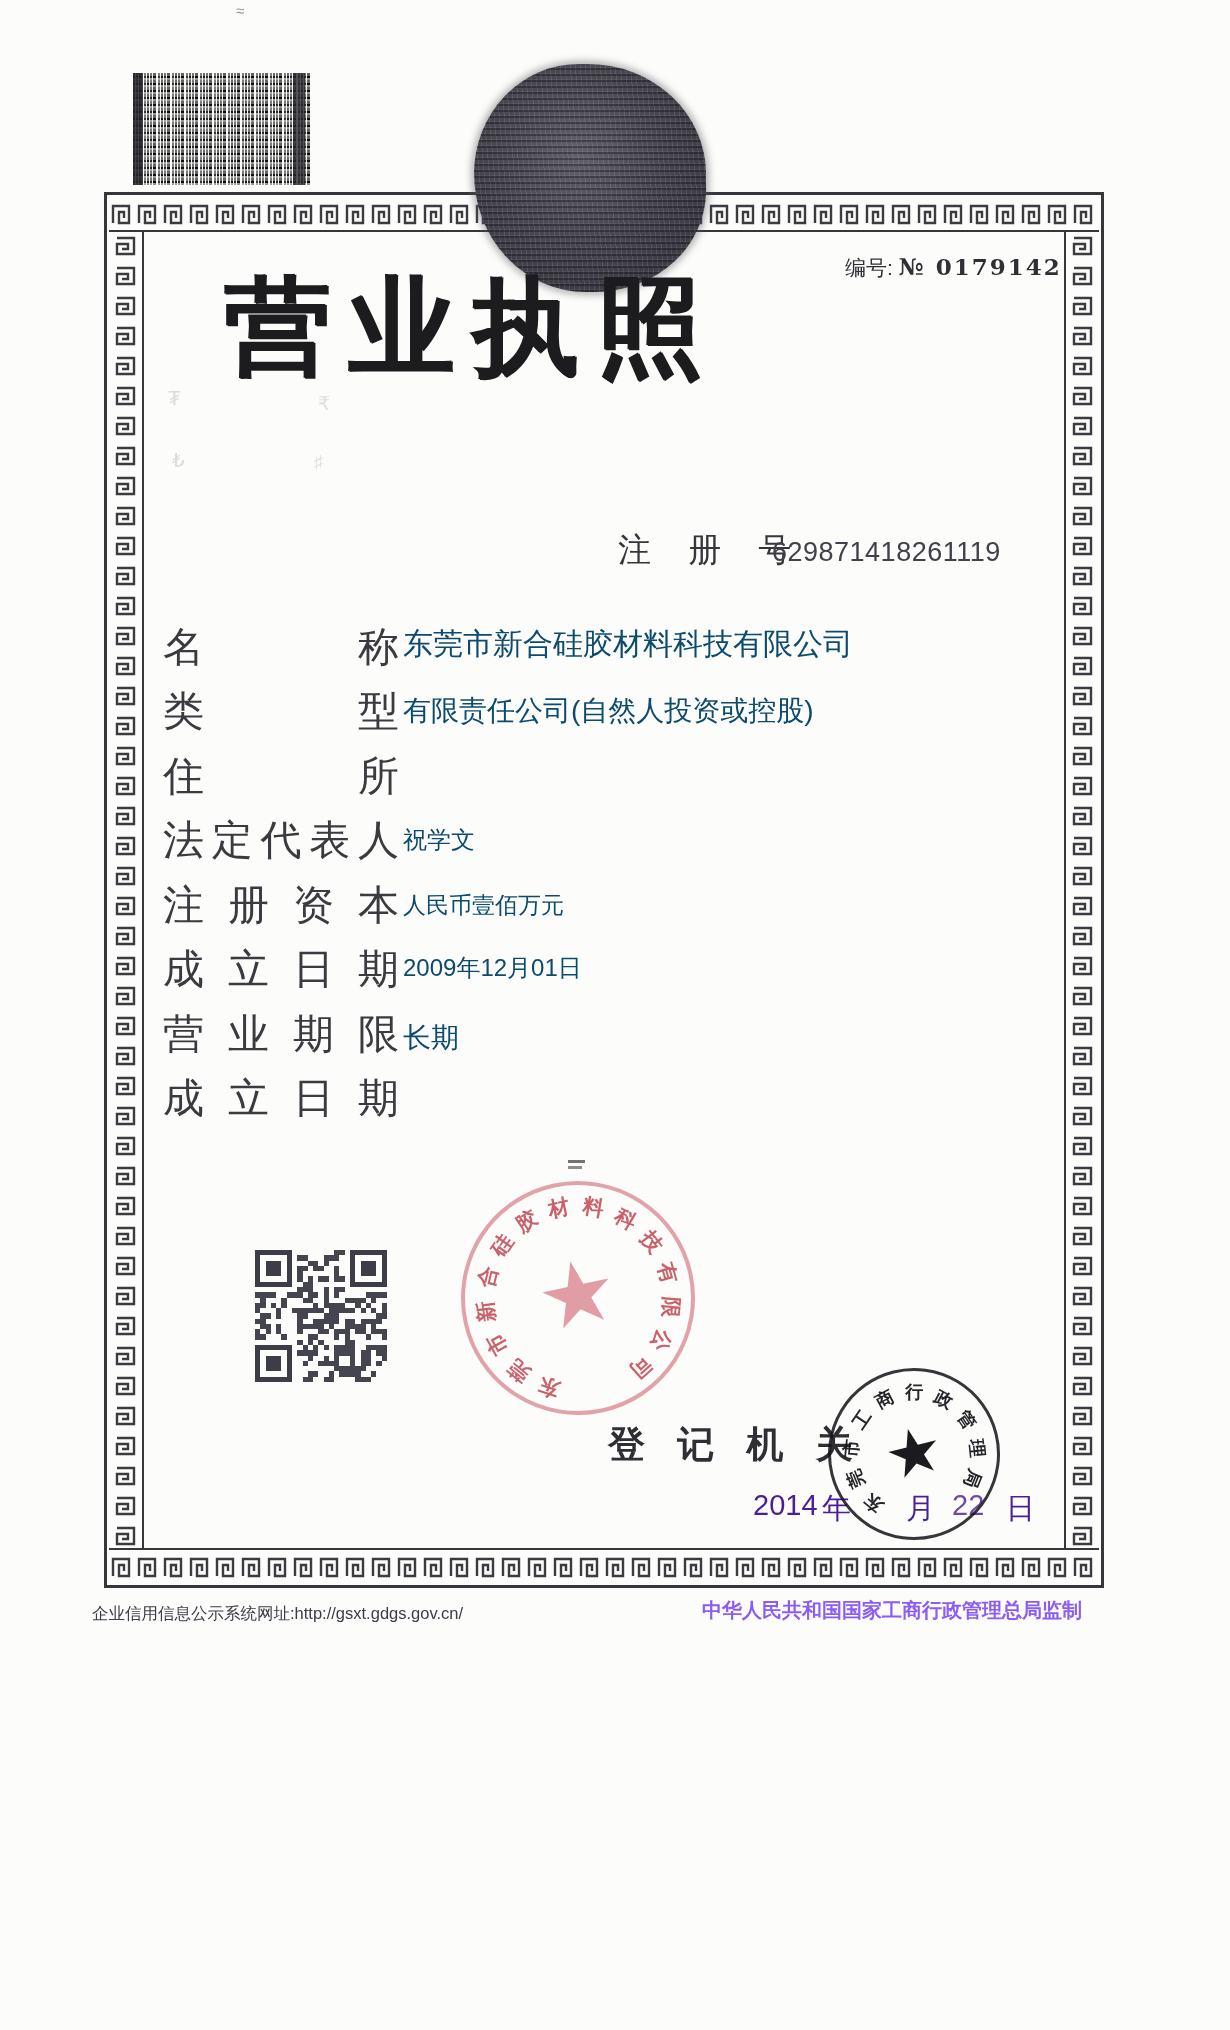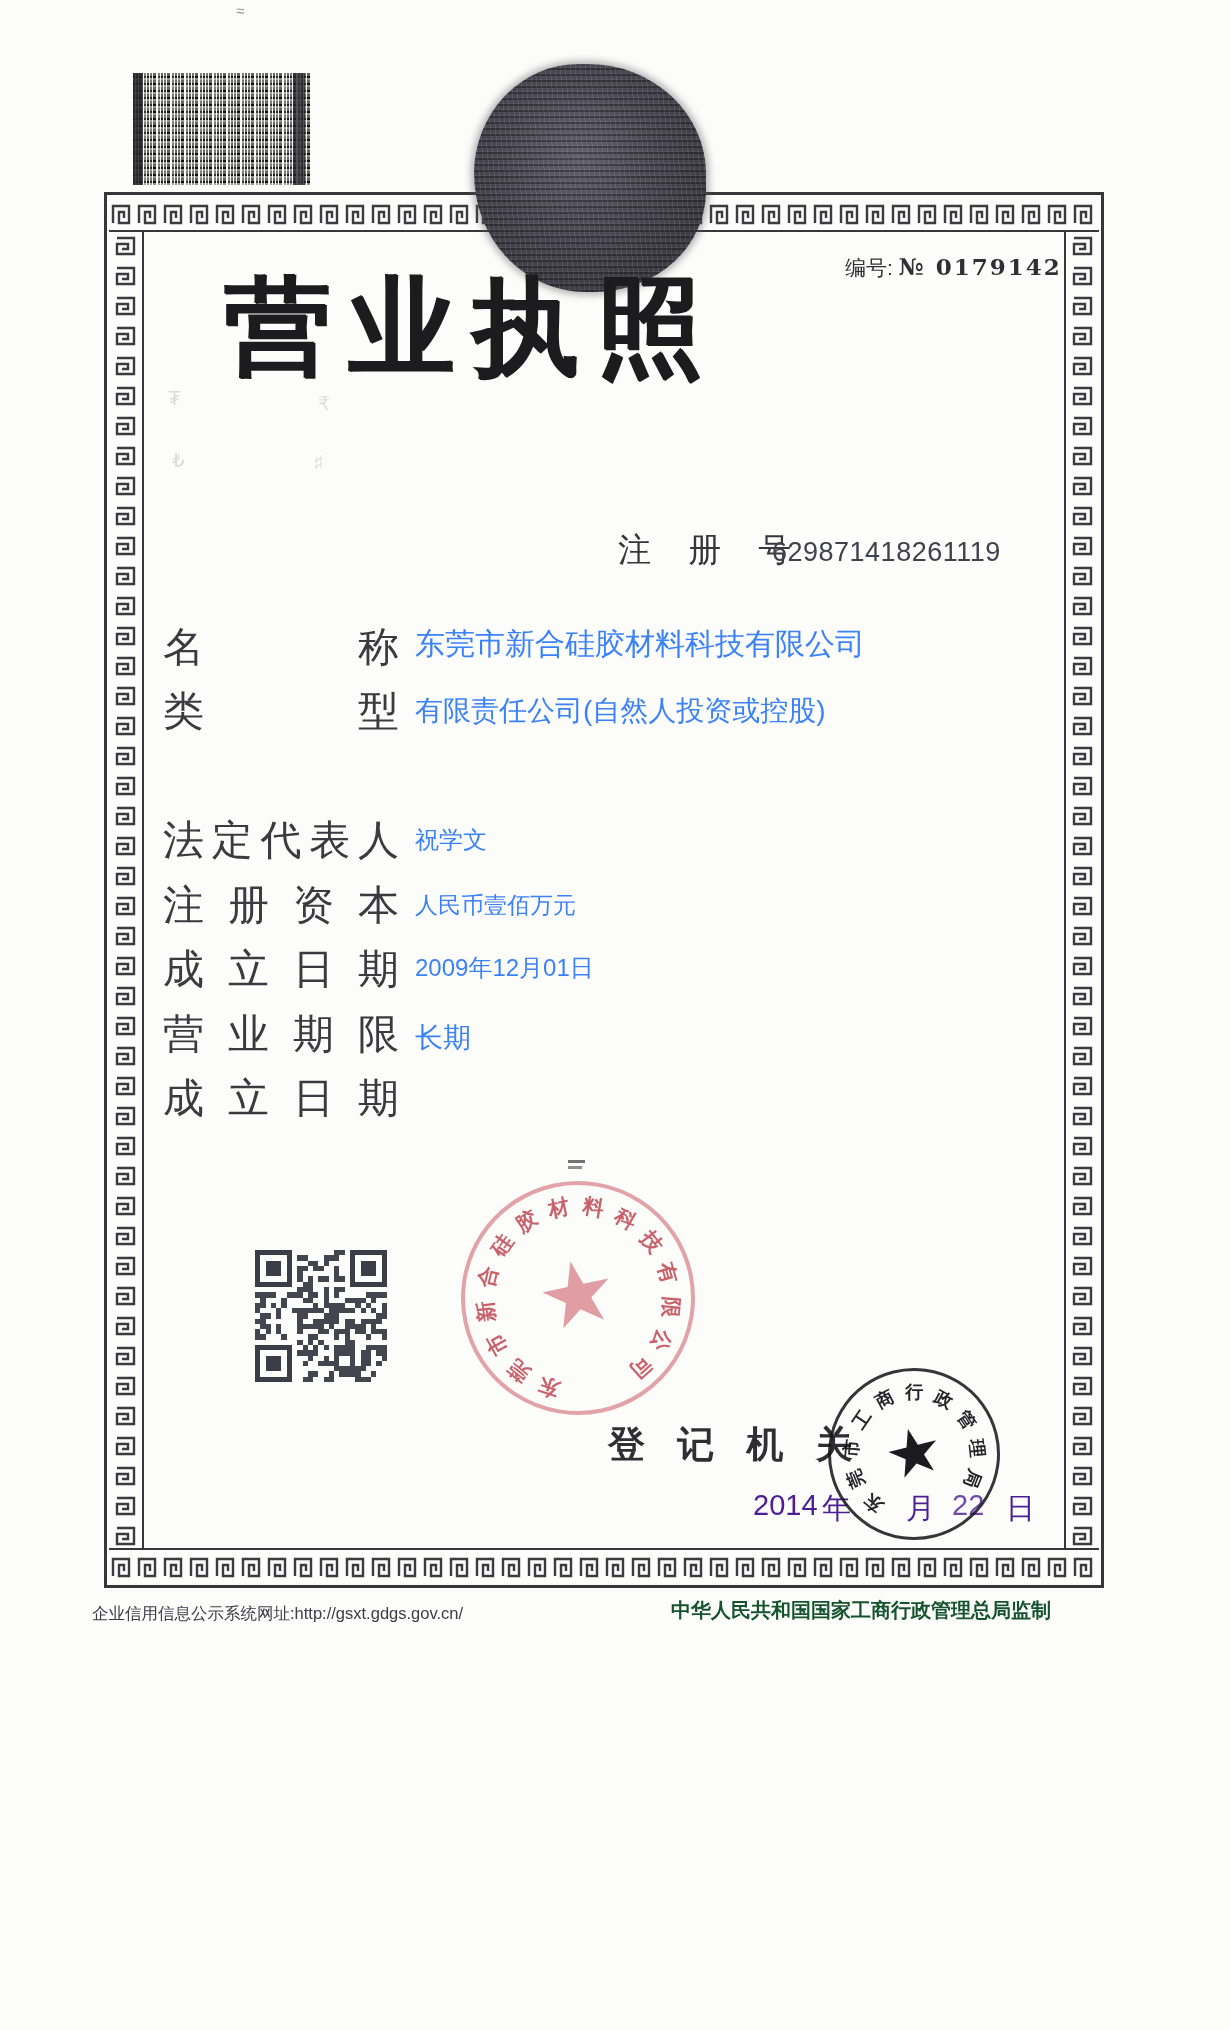--- a/index.html
+++ b/index.html
@@ -40,29 +40,29 @@
   .serial b{font-family:"DejaVu Serif","Liberation Serif",serif;font-size:23px;letter-spacing:2px;}
   .title{left:224px;top:266px;font-size:106px;line-height:1.15;font-weight:900;letter-spacing:18px;
          color:#1c1c1e;text-shadow:1.5px 1px 0 #1c1c1e;z-index:5;font-family:"DejaVu Sans",sans-serif;white-space:nowrap;}
 
   .reg-label{left:618px;top:528px;font-size:33px;letter-spacing:14px;color:#36363c;font-weight:500;white-space:nowrap;z-index:5;}
   .reg-num{left:772px;top:537px;font-size:27px;letter-spacing:.5px;color:#41414d;z-index:5;}
 
   
   .f-label{left:163px;width:236px;font-size:41px;color:#3a3a40;font-weight:500;z-index:5;
            text-align:justify;text-align-last:justify;text-justify:inter-ideograph;white-space:normal;}
-  .f-value{left:415px;color:#3b82f6;z-index:5;white-space:nowrap;}
+  .f-value{left:403px;color:#0c4a6e;z-index:5;white-space:nowrap;}
 
   .scope{left:440px;top:1080px;width:604px;font-size:20px;line-height:23.5px;color:#45454c;z-index:5;}
 
   
   .registry{left:608px;top:1420px;font-size:37px;letter-spacing:11px;color:#2e2e34;font-weight:600;white-space:nowrap;z-index:5;}
   .date-part{top:1489px;font-size:29px;color:#4c1d95;z-index:5;white-space:nowrap;}
   .footer-left{left:92px;top:1603px;font-size:16.5px;color:#3c3c48;z-index:5;white-space:nowrap;}
-  .footer-right{left:640px;top:1597px;width:442px;text-align:center;font-size:20px;font-weight:600;color:#14532d;z-index:5;white-space:nowrap;}
+  .footer-right{left:640px;top:1597px;width:442px;text-align:right;font-size:20px;font-weight:600;color:#8b5cf6;z-index:5;white-space:nowrap;}
 
   
   .qr{left:255px;top:1250px;width:132px;height:132px;z-index:5;}
 
   
   .seal{z-index:6;}
   .seal-red{left:456px;top:1176px;width:244px;height:244px;transform:rotate(-12deg);}
   .seal-red .ring{position:absolute;inset:5px;border:4.5px solid rgba(200,74,86,.5);border-radius:50%;}
   .seal-red .ch{position:absolute;left:50%;top:50%;width:24px;margin-left:-12px;margin-top:-13px;text-align:center;
                 font-size:21px;font-weight:600;color:rgba(186,52,66,.78);}
@@ -605,20 +605,21 @@
 
   <div class="abs reg-label">注 册 号</div>
   <div class="abs reg-num">629871418261119</div>
 
   <div class="abs f-label" style="top:620px">名称</div>
   <div class="abs f-value" style="top:624px;font-size:30px">东莞市新合硅胶材料科技有限公司</div>
 
   <div class="abs f-label" style="top:684px">类型</div>
   <div class="abs f-value" style="top:692px;font-size:28px">有限责任公司(自然人投资或控股)</div>
 
+  <div class="abs f-label" style="top:749px">住所</div>
 
   <div class="abs f-label" style="top:813px">法定代表人</div>
   <div class="abs f-value" style="top:824px;font-size:24px">祝学文</div>
 
   <div class="abs f-label" style="top:878px">注册资本</div>
   <div class="abs f-value" style="top:890px;font-size:23px">人民币壹佰万元</div>
 
   <div class="abs f-label" style="top:942px">成立日期</div>
   <div class="abs f-value" style="top:952px;font-size:24px">2009年12月01日</div>
 

